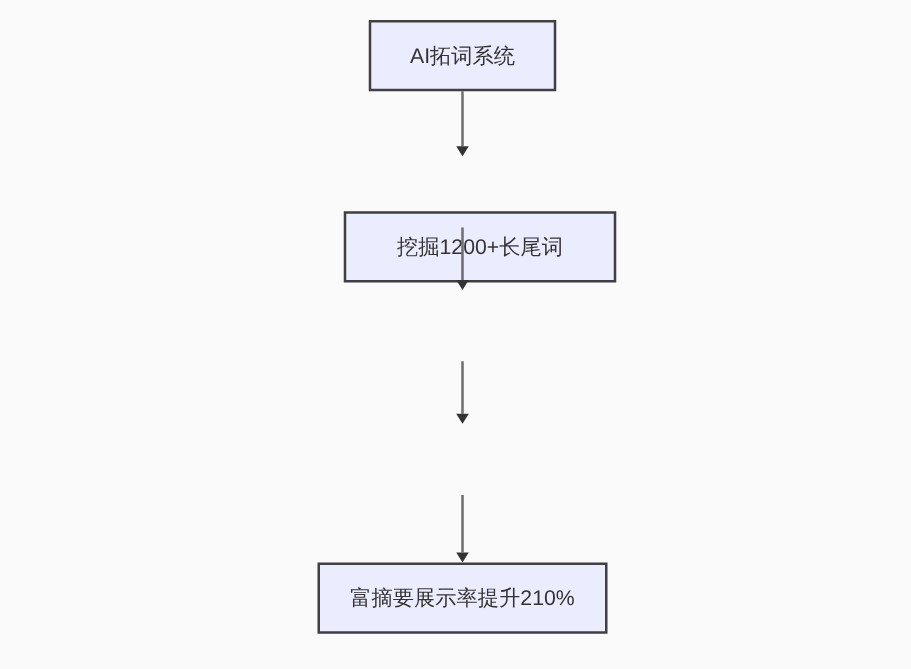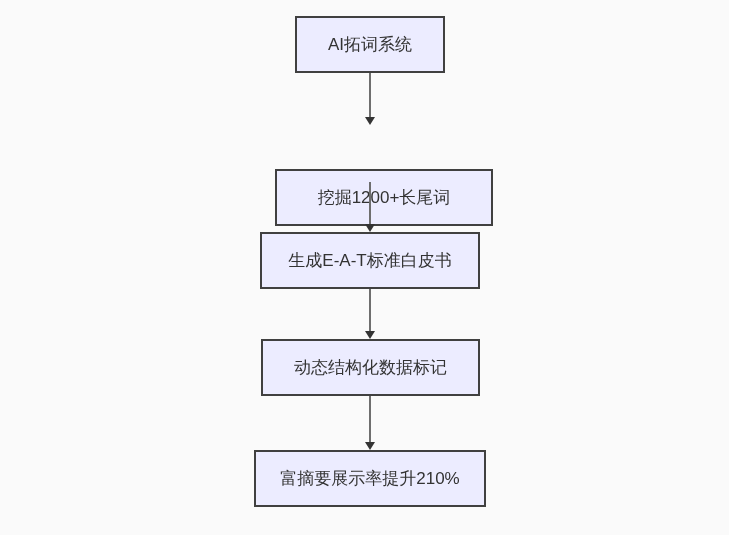--- a/index.html
+++ b/index.html
@@ -82,32 +82,26 @@
 
   <div class="flow-node node-2">
     <span>挖掘1200+长尾词</span>
   </div>
 
   <div class="flow-edge edge-2">
     <div class="edge-line"></div>
     <div class="edge-arrowhead"></div>
   </div>
 
-  <div class="flow-node node-3">
-    <span>生成E-A-T标准白皮书</span>
-  </div>
 
   <div class="flow-edge edge-3">
     <div class="edge-line"></div>
     <div class="edge-arrowhead"></div>
   </div>
 
-  <div class="flow-node node-4">
-    <span>动态结构化数据标记</span>
-  </div>
 
   <div class="flow-edge edge-4">
     <div class="edge-line"></div>
     <div class="edge-arrowhead"></div>
   </div>
 
   <div class="flow-node node-5">
     <span>富摘要展示率提升210%</span>
   </div>
 

